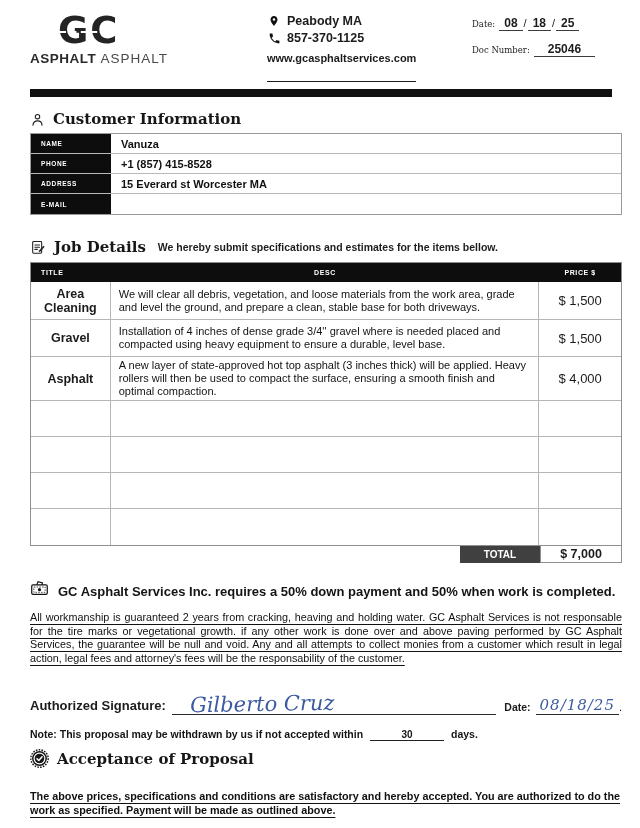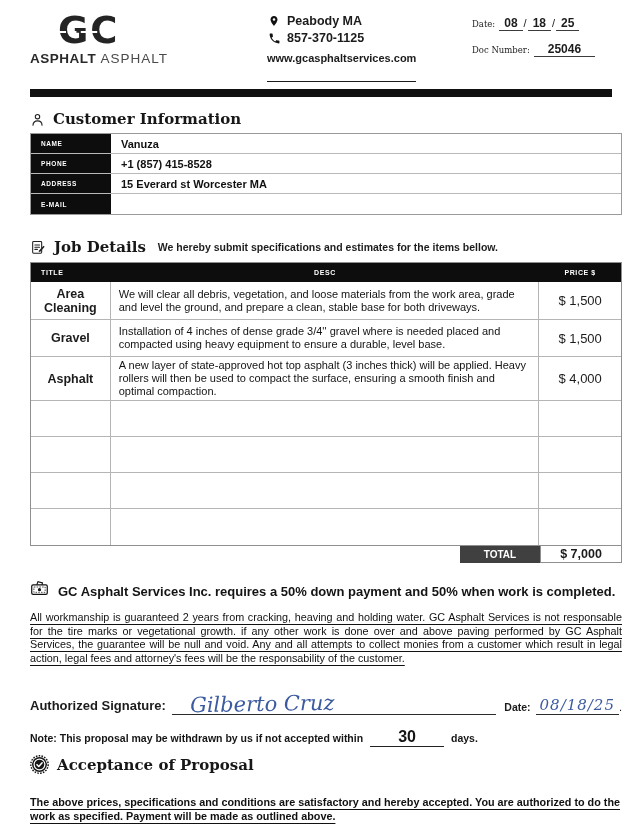--- a/index.html
+++ b/index.html
@@ -89,21 +89,21 @@
                display:flex; align-items:flex-end; padding-left:18px; }
   .script { font-family:"DejaVu Serif", serif; font-style:italic; color:#3b5aa0; }
   .auth-sig { font-size:21px; line-height:20px; transform:rotate(-1deg); }
   .auth-date-label { font-size:10.5px; font-weight:600; white-space:nowrap; padding-bottom:2px; }
   .auth-date-line { border-bottom:1.5px solid #2a2a2a; margin-left:5px; padding:0 4px; }
   .auth-date { font-size:15px; font-weight:500; letter-spacing:1px; }
   .auth-period { font-size:11px; padding-bottom:2px; }
 
   .note-line { margin-top:13px; font-size:10.5px; font-weight:600; color:#151515; }
   .note-blank { display:inline-block; width:74px; border-bottom:1.2px solid #222; text-align:center;
-                font-weight:700; font-size:16px; margin:0 4px; }
+                font-weight:700; font-size:10px; margin:0 4px; }
 
   .accept-head { margin-top:8px; }
   .accept-text { margin-top:21px; width:592px; font-size:10.8px; line-height:14px; font-weight:600;
                  color:#111; text-decoration:underline; text-underline-offset:2.5px; }
 
   .cust-sig-row { display:flex; align-items:baseline; margin-top:26px; width:592px; font-size:11px;
                   font-weight:600; }
   .cust-sig-label { white-space:nowrap; }
   .blank-text { letter-spacing:0; font-weight:400; color:#1b1b1b; white-space:nowrap; }
   .cust-date-wrap { margin-left:auto; padding-right:12px; }

